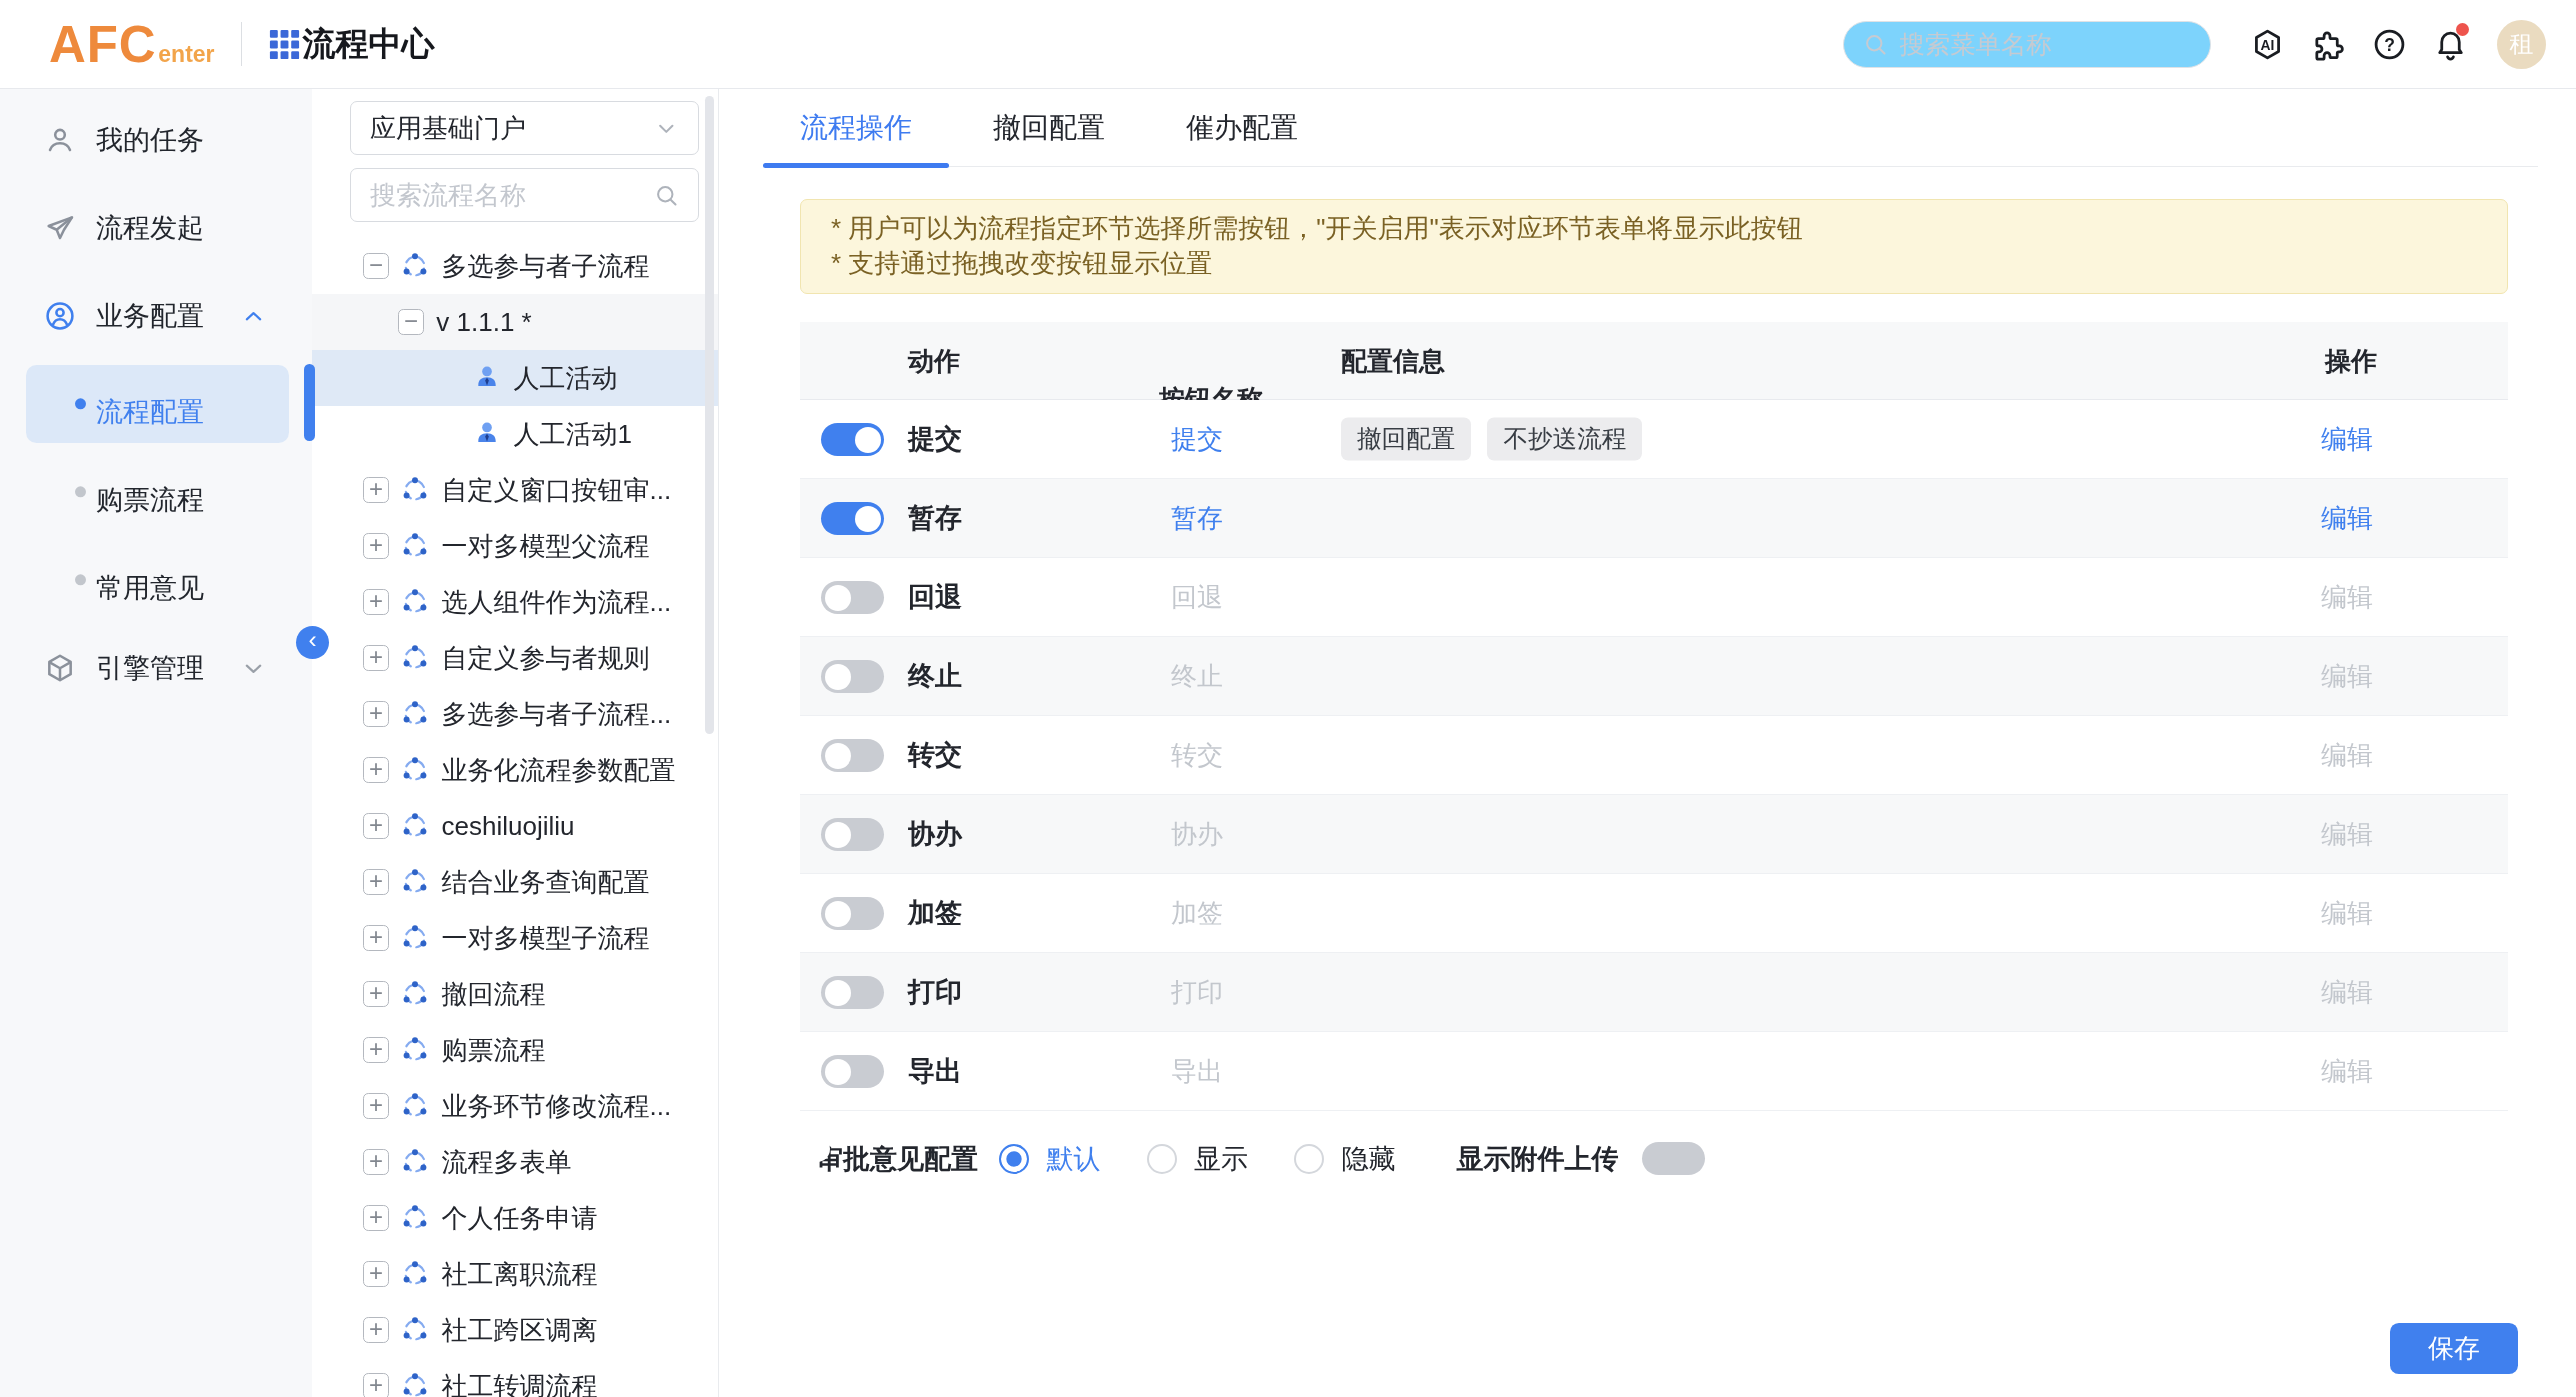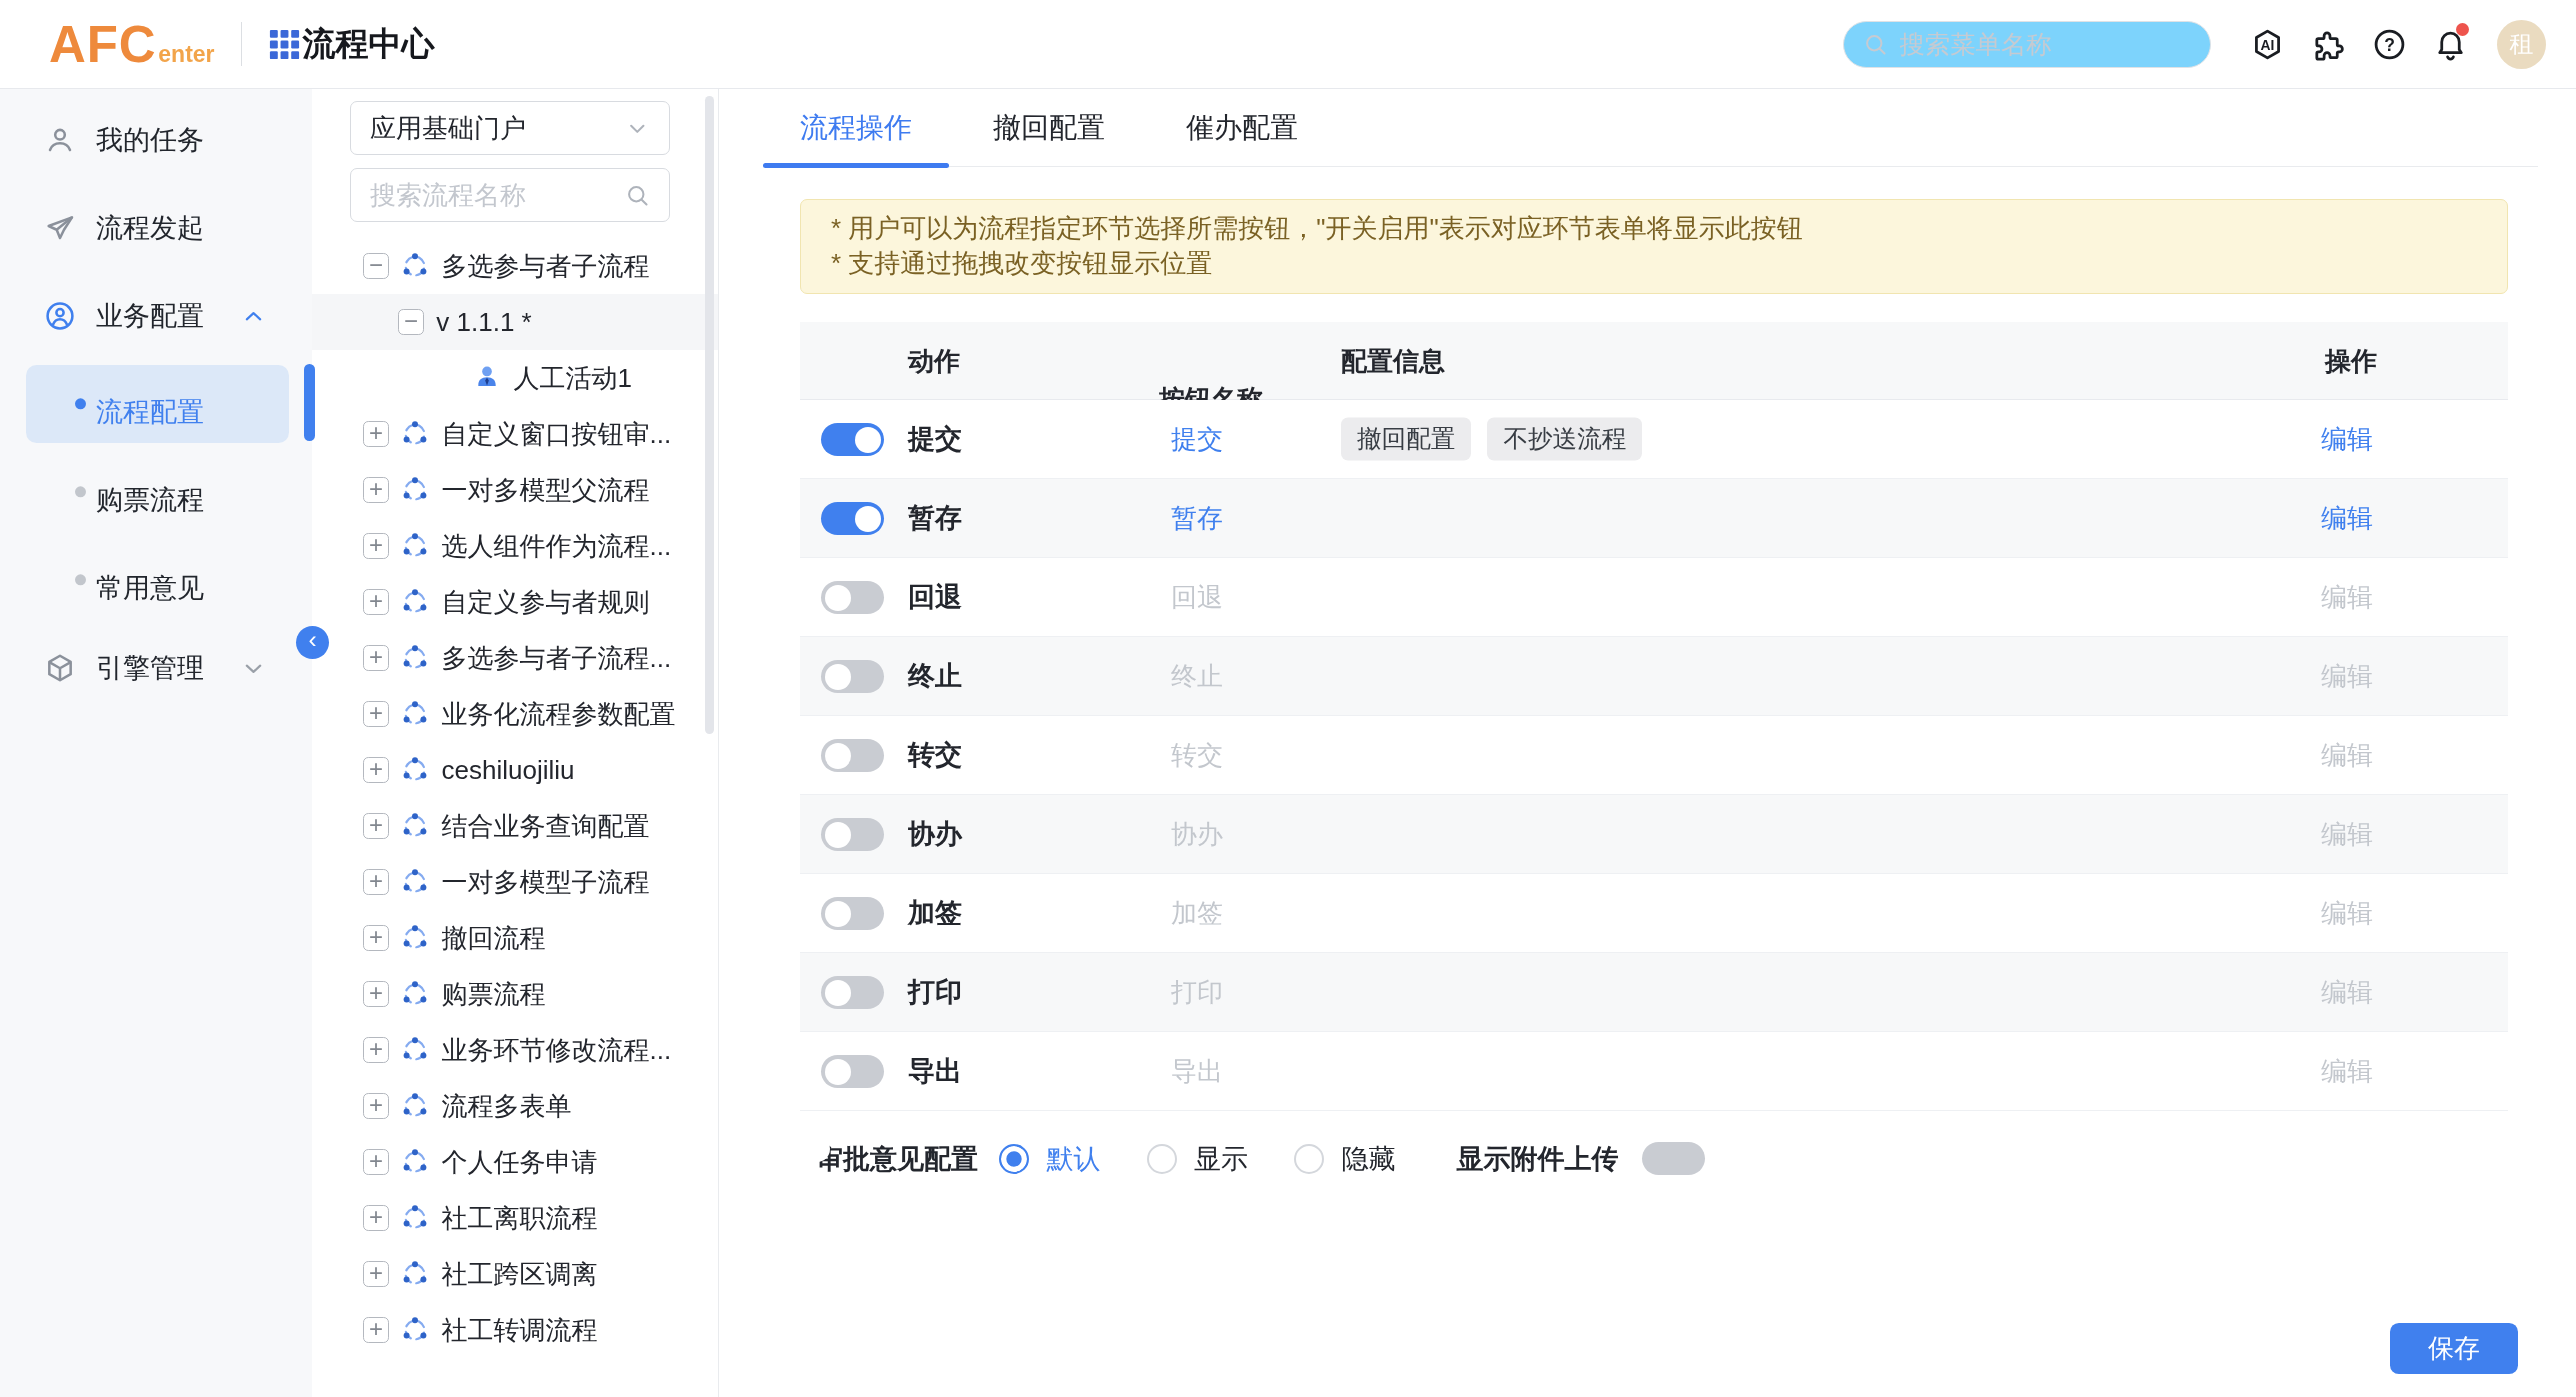--- a/index.html
+++ b/index.html
@@ -55,21 +55,21 @@
   .active-bar { position:absolute; right:-2.6px; top:275px; width:10.5px; height:77px;
                 border-radius:5.3px; background:#4080EE; z-index:4; }
   .collapse-btn { position:absolute; left:296px; top:537px; width:33px; height:33px;
                   border-radius:50%; background:#4080EE; color:#fff; z-index:6;
                   display:flex; align-items:center; justify-content:center;
                   font-size:24.6px; line-height:1; padding-bottom:3.5px; }
 
   
   .tree-panel { width:407px; background:#fff; border-right:0.9px solid #e9ebee;
                 position:relative; flex:none; }
-  .tree-box { position:absolute; left:38px; width:320px; height:54px; border:0.9px solid #d8dbe0;
+  .tree-box { position:absolute; left:38px; width:349px; height:54px; border:0.9px solid #d8dbe0;
               border-radius:7px; display:flex; align-items:center; justify-content:space-between;
               padding:0 19px; font-size:26px; background:#fff; }
   .tree-select { top:12.3px; color:#23262d; }
   .tree-search { top:79px; color:#c3c7ce; }
   .box-icon { width:24.6px; height:24.6px; color:#aeb3bb; flex:none; }
   .tree-list { position:absolute; top:149px; left:0; right:0; bottom:0; overflow:hidden; }
   .tree-node { height:56px; display:flex; align-items:center; gap:12.3px;
                font-size:26px; color:#23262d; white-space:nowrap; }
   .tree-node.d0 { padding-left:51px; }
   .tree-node.d1 { padding-left:86px; }
@@ -276,20 +276,30 @@
       <circle cx="24" cy="20.8" r="3.2" fill="#2e63c8"></circle>
     </svg>
 
     <span class="node-label">多选参与者子流程</span>
   </div>
         <div class="tree-node d1 icon-none version">
     <span class="expander">−</span>
 
     <span class="node-label">v 1.1.1 *</span>
   </div>
+        <div class="tree-node d2 icon-person selected">
+    <span class="expander hidden"></span>
+
+    <svg class="node-icon ic-person" viewBox="0 0 30 30">
+      <circle cx="15" cy="8" r="5.2" fill="#6FA0F2"></circle>
+      <path d="M15 14.2c-5.8 0-9.3 3-9.3 8.3v1h18.6v-1c0-5.3-3.5-8.3-9.3-8.3z" fill="#4a84ea"></path>
+      <path d="M15 14.6l-2 3 2 5.4 2-5.4z" fill="#1f3f8f"></path>
+    </svg>
+    <span class="node-label">人工活动</span>
+  </div>
         <div class="tree-node d2 icon-person">
     <span class="expander hidden"></span>
 
     <svg class="node-icon ic-person" viewBox="0 0 30 30">
       <circle cx="15" cy="8" r="5.2" fill="#6FA0F2"></circle>
       <path d="M15 14.2c-5.8 0-9.3 3-9.3 8.3v1h18.6v-1c0-5.3-3.5-8.3-9.3-8.3z" fill="#4a84ea"></path>
       <path d="M15 14.6l-2 3 2 5.4 2-5.4z" fill="#1f3f8f"></path>
     </svg>
     <span class="node-label">人工活动1</span>
   </div>

